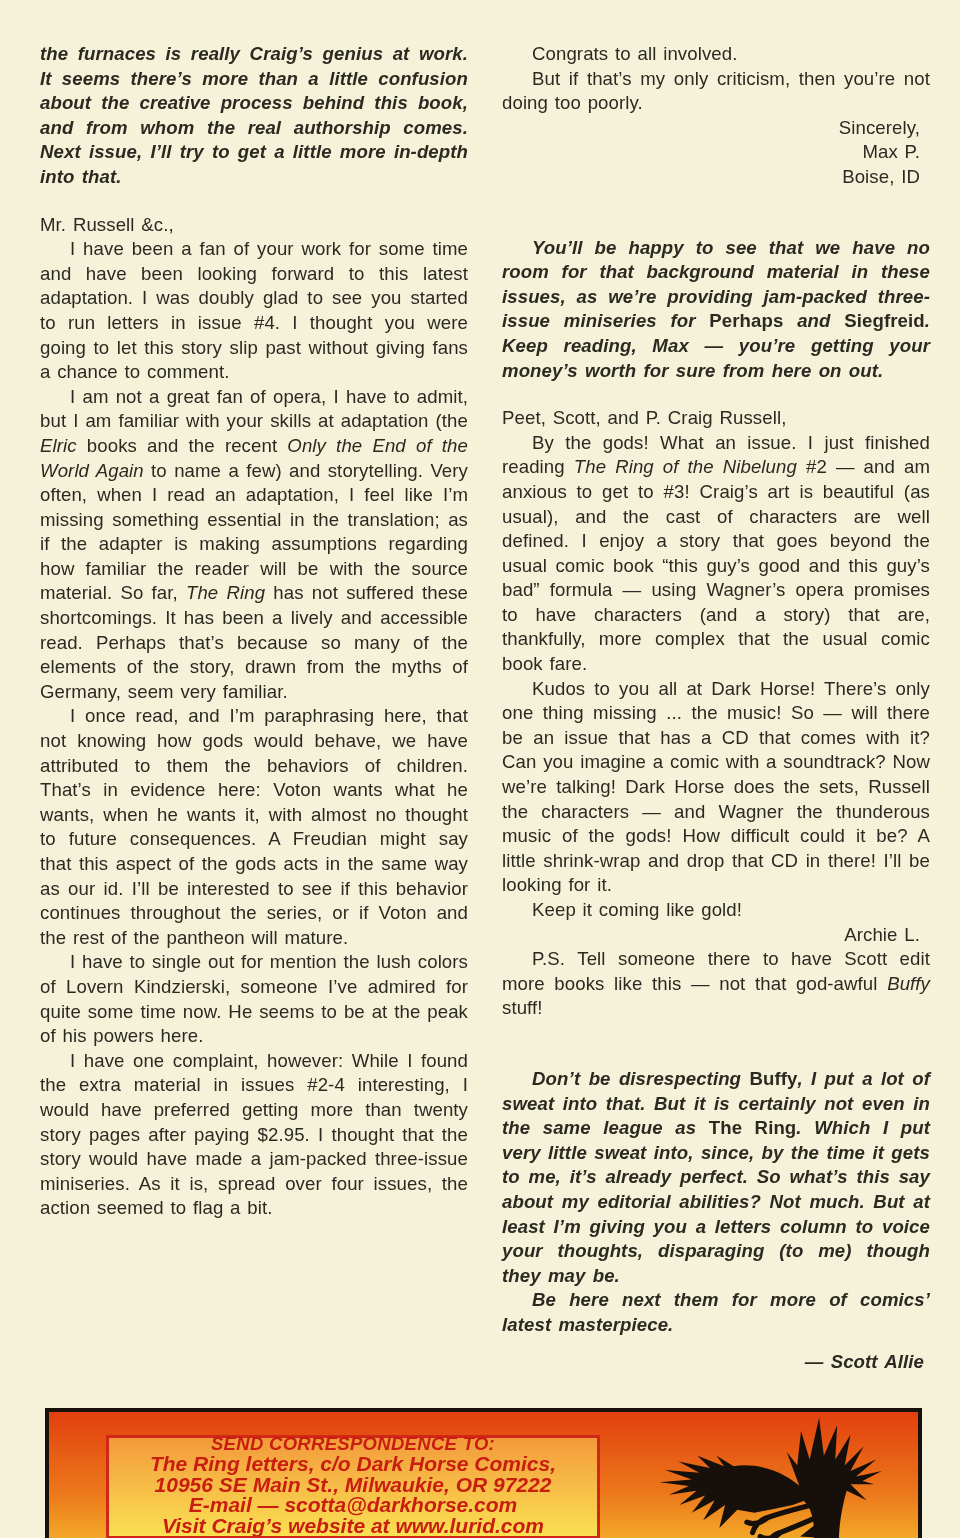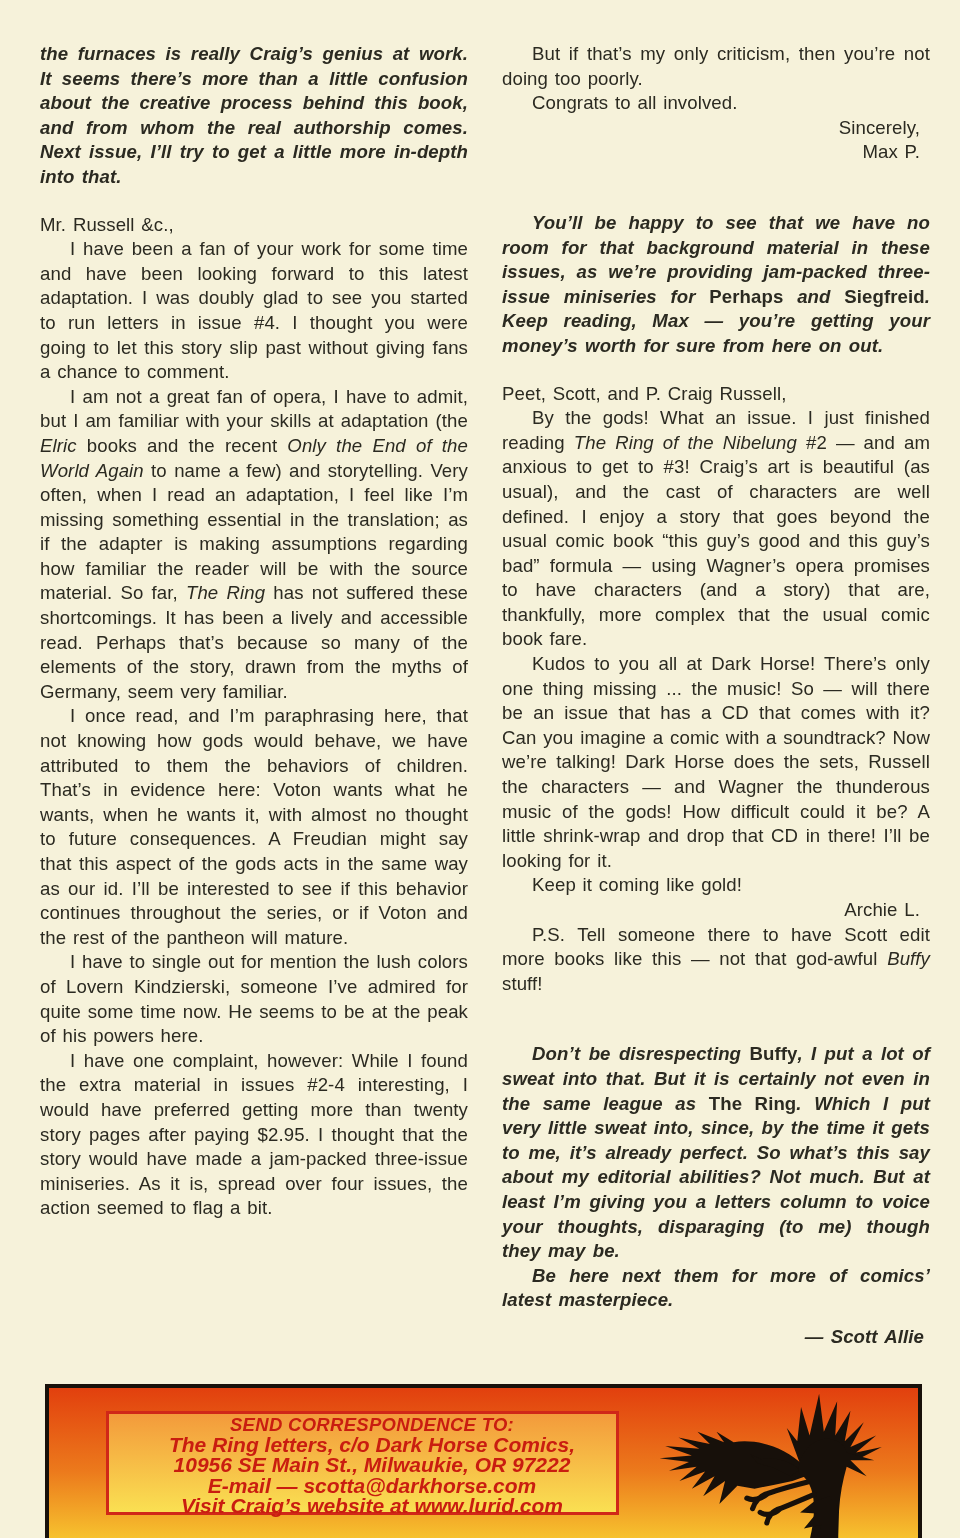--- a/index.html
+++ b/index.html
@@ -67,26 +67,25 @@
   .corr-inner {
     position: absolute;
     left: 57px;
     top: 23px;
     bottom: 25px;
     width: 488px;
     border: 3px solid #d02718;
     background: linear-gradient(to bottom, #f39a3b 0%, #fae052 100%);
     display: flex;
     flex-direction: column;
-    justify-content: space-between;
+    justify-content: flex-end;
     text-align: center;
     color: #c91d10;
     font-weight: 700;
     font-style: italic;
-    padding-left: 19px;
   }
   .corr-heading {
     font-size: 18.5px;
     line-height: 21px;
     letter-spacing: 0.3px;
   }
   .corr-lines div {
     font-size: 21px;
     line-height: 20.5px;
   }
@@ -109,24 +108,25 @@
         <p class="editorial">the furnaces is really Craig’s genius at work. It seems there’s more than a little confusion about the creative process behind this book, and from whom the real authorship comes. Next issue, I’ll try to get a little more in-depth into that.</p>
         <div class="spacer"></div>
         <p class="salutation">Mr. Russell &amp;c.,</p>
         <p class="body">I have been a fan of your work for some time and have been looking forward to this latest adaptation. I was doubly glad to see you started to run letters in issue #4. I thought you were going to let this story slip past without giving fans a chance to comment.</p>
         <p class="body">I am not a great fan of opera, I have to admit, but I am familiar with your skills at adaptation (the <i>Elric</i> books and the recent <i>Only the End of the World Again</i> to name a few) and storytelling. Very often, when I read an adaptation, I feel like I’m missing something essential in the translation; as if the adapter is making assumptions regarding how familiar the reader will be with the source material. So far, <i>The Ring</i> has not suffered these shortcomings. It has been a lively and accessible read. Perhaps that’s because so many of the elements of the story, drawn from the myths of Germany, seem very familiar.</p>
         <p class="body">I once read, and I’m paraphrasing here, that not knowing how gods would behave, we have attributed to them the behaviors of children. That’s in evidence here: Voton wants what he wants, when he wants it, with almost no thought to future consequences. A Freudian might say that this aspect of the gods acts in the same way as our id. I’ll be interested to see if this behavior continues throughout the series, or if Voton and the rest of the pantheon will mature.</p>
         <p class="body">I have to single out for mention the lush colors of Lovern Kindzierski, someone I’ve admired for quite some time now. He seems to be at the peak of his powers here.</p>
         <p class="body">I have one complaint, however: While I found the extra material in issues #2-4 interesting, I would have preferred getting more than twenty story pages after paying $2.95. I thought that the story would have made a jam-packed three-issue miniseries. As it is, spread over four issues, the action seemed to flag a bit.</p>
       </div>
     <div class="col">
+        <p class="body">Congrats to all involved.</p>
         <p class="body">But if that’s my only criticism, then you’re not doing too poorly.</p>
-        <p class="body">Congrats to all involved.</p>
         <p class="signature">Sincerely,</p>
         <p class="signature">Max P.</p>
+        <p class="signature">Boise, ID</p>
         <div class="spacer"></div>
         <div class="spacer"></div>
         <p class="editorial-indent">You’ll be happy to see that we have no room for that background material in these issues, as we’re providing jam-packed three-issue miniseries for <b>Perhaps</b> and <b>Siegfreid</b>. Keep reading, Max — you’re getting your money’s worth for sure from here on out.</p>
         <div class="spacer"></div>
         <p class="salutation">Peet, Scott, and P. Craig Russell,</p>
         <p class="body">By the gods! What an issue. I just finished reading <i>The Ring of the Nibelung</i> #2 — and am anxious to get to #3! Craig’s art is beautiful (as usual), and the cast of characters are well defined. I enjoy a story that goes beyond the usual comic book “this guy’s good and this guy’s bad” formula — using Wagner’s opera promises to have characters (and a story) that are, thankfully, more complex that the usual comic book fare.</p>
         <p class="body">Kudos to you all at Dark Horse! There’s only one thing missing ... the music! So — will there be an issue that has a CD that comes with it? Can you imagine a comic with a soundtrack? Now we’re talking! Dark Horse does the sets, Russell the characters — and Wagner the thunderous music of the gods! How difficult could it be? A little shrink-wrap and drop that CD in there! I’ll be looking for it.</p>
         <p class="body">Keep it coming like gold!</p>
         <p class="signature">Archie L.</p>
         <p class="body">P.S. Tell someone there to have Scott edit more books like this — not that god-awful <i>Buffy</i> stuff!</p>

